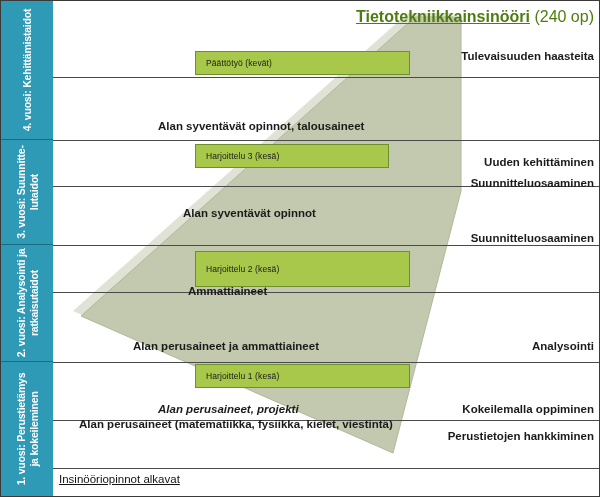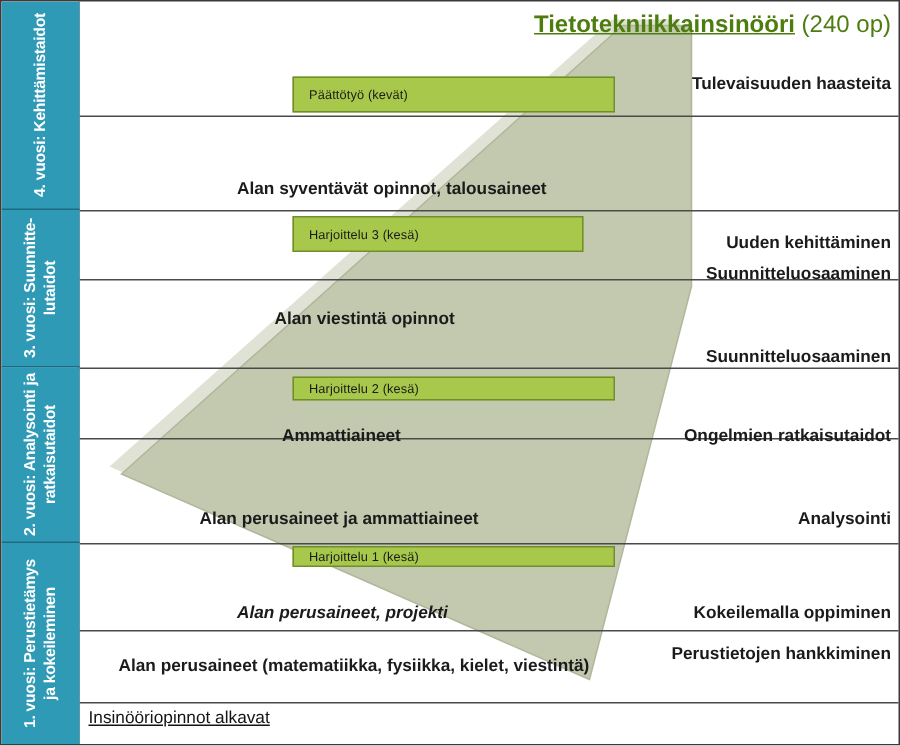--- a/index.html
+++ b/index.html
@@ -181,50 +181,49 @@
     <div class="bottom-heading" style="left:6px; top:472px;">Insinööriopinnot alkavat</div>
 
     <div class="row-label right" style="right:6px; top:48px;">Tulevaisuuden haasteita</div>
 
     <div class="row-label right" style="right:6px; top:118px;margin-top:36px;">Uuden kehittäminen</div>
 
     <div class="row-label right" style="right:6px; top:175px;">Suunnitteluosaaminen</div>
 
     <div class="row-label right" style="right:6px; top:230px;">Suunnitteluosaaminen</div>
 
-    <div class="row-label right" style="right:6px; top:283px;">Ongelmien ratkaisutaidot</div>
 
     <div class="row-label right" style="right:6px; top:338px;">Analysointi</div>
 
     <div class="row-label right" style="right:6px; top:401px;">Kokeilemalla oppiminen</div>
 
     <div class="row-label right" style="right:6px; top:428px;">Perustietojen hankkiminen</div>
 
     <div class="row-label" style="left:105px; top:118px;">Alan syventävät opinnot, talousaineet</div>
 
-    <div class="row-label" style="left:130px; top:205px;">Alan viestintä opinnot</div>
+    <div class="row-label" style="left:130px; top:205px;">Alan syventävät opinnot</div>
 
     <div class="row-label" style="left:135px; top:283px;">Ammattiaineet</div>
 
     <div class="row-label" style="left:80px; top:338px;">Alan perusaineet ja ammattiaineet</div>
 
     <div class="row-label" style="left:105px; top:401px;font-style:italic;">Alan perusaineet, projekti</div>
 
-    <div class="row-label" style="left:26px; top:436px;">Alan perusaineet (matematiikka, fysiikka, kielet, viestintä)</div>
+    <div class="row-label" style="left:26px; top:416px;">Alan perusaineet (matematiikka, fysiikka, kielet, viestintä)</div>
 
     <div class="gbox" style="left:142px; top:10px; width:215px; height:24px;margin-top:40px;">
       <span class="gbox-label">Päättötyö (kevät)</span>
     </div>
 
     <div class="gbox" style="left:142px; top:143px; width:194px; height:24px;">
       <span class="gbox-label">Harjoittelu 3 (kesä)</span>
     </div>
 
-    <div class="gbox" style="left:142px; top:250px; width:215px; height:16px;">
+    <div class="gbox" style="left:142px; top:250px; width:215px; height:36px;">
       <span class="gbox-label">Harjoittelu 2 (kesä)</span>
     </div>
 
-    <div class="gbox" style="left:142px; top:363px; width:215px; height:14px;">
+    <div class="gbox" style="left:142px; top:363px; width:215px; height:24px;">
       <span class="gbox-label">Harjoittelu 1 (kesä)</span>
     </div>
 
   </div>
 </div>
 
 </body></html>

